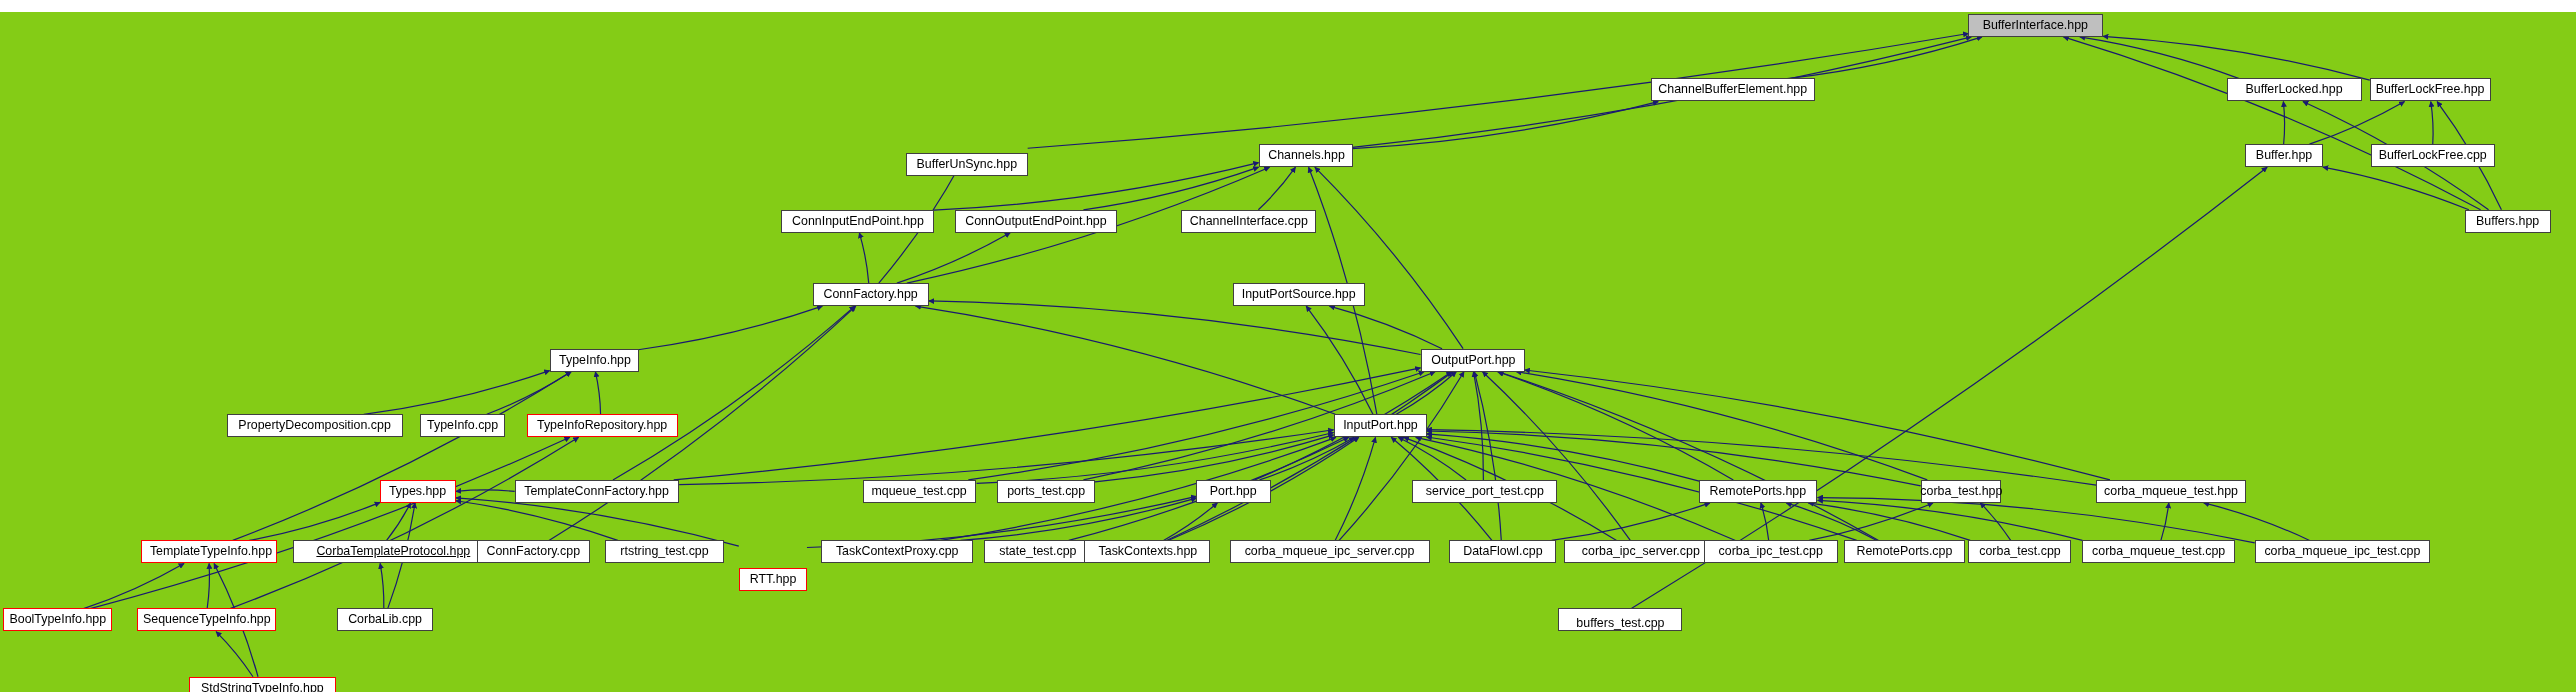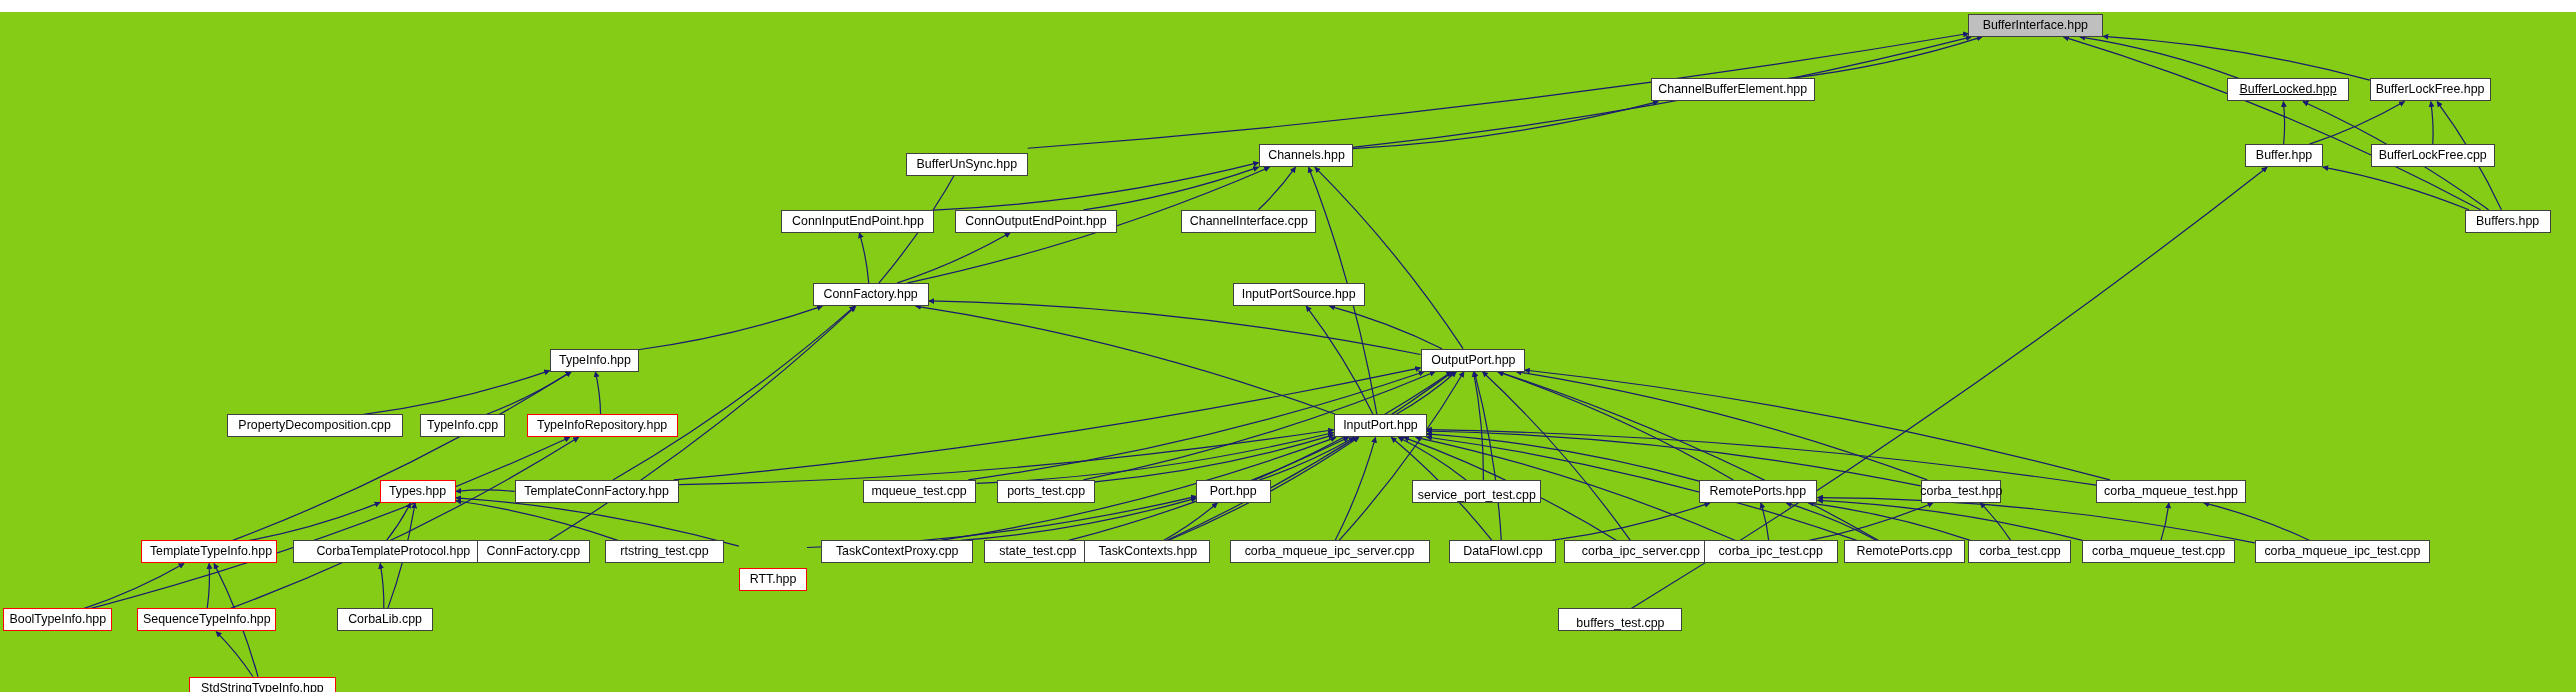--- a/index.html
+++ b/index.html
@@ -158,21 +158,21 @@
       <path d="M105.8,700.0 Q396.0,624.0 668.7,499.0" fill="none" stroke="#191970" stroke-width="1.4" marker-end="url(#arrow)"></path>
       <path d="M270.0,700.0 Q484.6,620.0 679.0,499.0" fill="none" stroke="#191970" stroke-width="1.4" marker-end="url(#arrow)"></path>
     </svg>
   <div id="node-layer">
       <div class="gnode root" style="left: 1968px; top: 1.7px; width: 135px;">
         <span class="lbl">BufferInterface.hpp</span>
       </div>
       <div class="gnode" style="left: 1651px; top: 66px; width: 164px;">
         <span class="lbl">ChannelBufferElement.hpp</span>
       </div>
-      <div class="gnode" style="left: 2227px; top: 66px; width: 122px; text-decoration: underline;">
+      <div class="gnode" style="left: 2227px; top: 66px; width: 135px;">
         <span class="lbl">BufferLocked.hpp</span>
       </div>
       <div class="gnode" style="left: 2370px; top: 66px; width: 121px;">
         <span class="lbl">BufferLockFree.hpp</span>
       </div>
       <div class="gnode" style="left: 906px; top: 141px; width: 122px;">
         <span class="lbl">BufferUnSync.hpp</span>
       </div>
       <div class="gnode" style="left: 1259px; top: 132px; width: 94px;">
         <span class="lbl">Channels.hpp</span>
@@ -227,36 +227,36 @@
       </div>
       <div class="gnode" style="left: 863px; top: 468px; width: 113px;">
         <span class="lbl">mqueue_test.cpp</span>
       </div>
       <div class="gnode" style="left: 997px; top: 468px; width: 98px;">
         <span class="lbl">ports_test.cpp</span>
       </div>
       <div class="gnode" style="left: 1196px; top: 468px; width: 75px;">
         <span class="lbl">Port.hpp</span>
       </div>
-      <div class="gnode" style="left: 1412px; top: 468px; width: 129px; align-items: flex-end;">
+      <div class="gnode" style="left: 1412px; top: 468px; width: 145px;">
         <span class="lbl">service_port_test.cpp</span>
       </div>
       <div class="gnode" style="left: 1699px; top: 468px; width: 118px;">
         <span class="lbl">RemotePorts.hpp</span>
       </div>
       <div class="gnode" style="left: 1921px; top: 468px; width: 80px;">
         <span class="lbl">corba_test.hpp</span>
       </div>
       <div class="gnode" style="left: 2096px; top: 468px; width: 150px;">
         <span class="lbl">corba_mqueue_test.hpp</span>
       </div>
       <div class="gnode red" style="left: 141px; top: 528px; width: 136px; padding-left: 9px;">
         <span class="lbl">TemplateTypeInfo.hpp</span>
       </div>
-      <div class="gnode" style="left: 293px; top: 528px; width: 200px;">
+      <div class="gnode" style="left: 293px; top: 528px; width: 200px; text-decoration: underline;">
         <span class="lbl">CorbaTemplateProtocol.hpp</span>
       </div>
       <div class="gnode" style="left: 477px; top: 528px; width: 113px;">
         <span class="lbl">ConnFactory.cpp</span>
       </div>
       <div class="gnode" style="left: 605px; top: 528px; width: 119px;">
         <span class="lbl">rtstring_test.cpp</span>
       </div>
       <div class="gnode red" style="left: 739px; top: 556px; width: 68px;">
         <span class="lbl">RTT.hpp</span>

